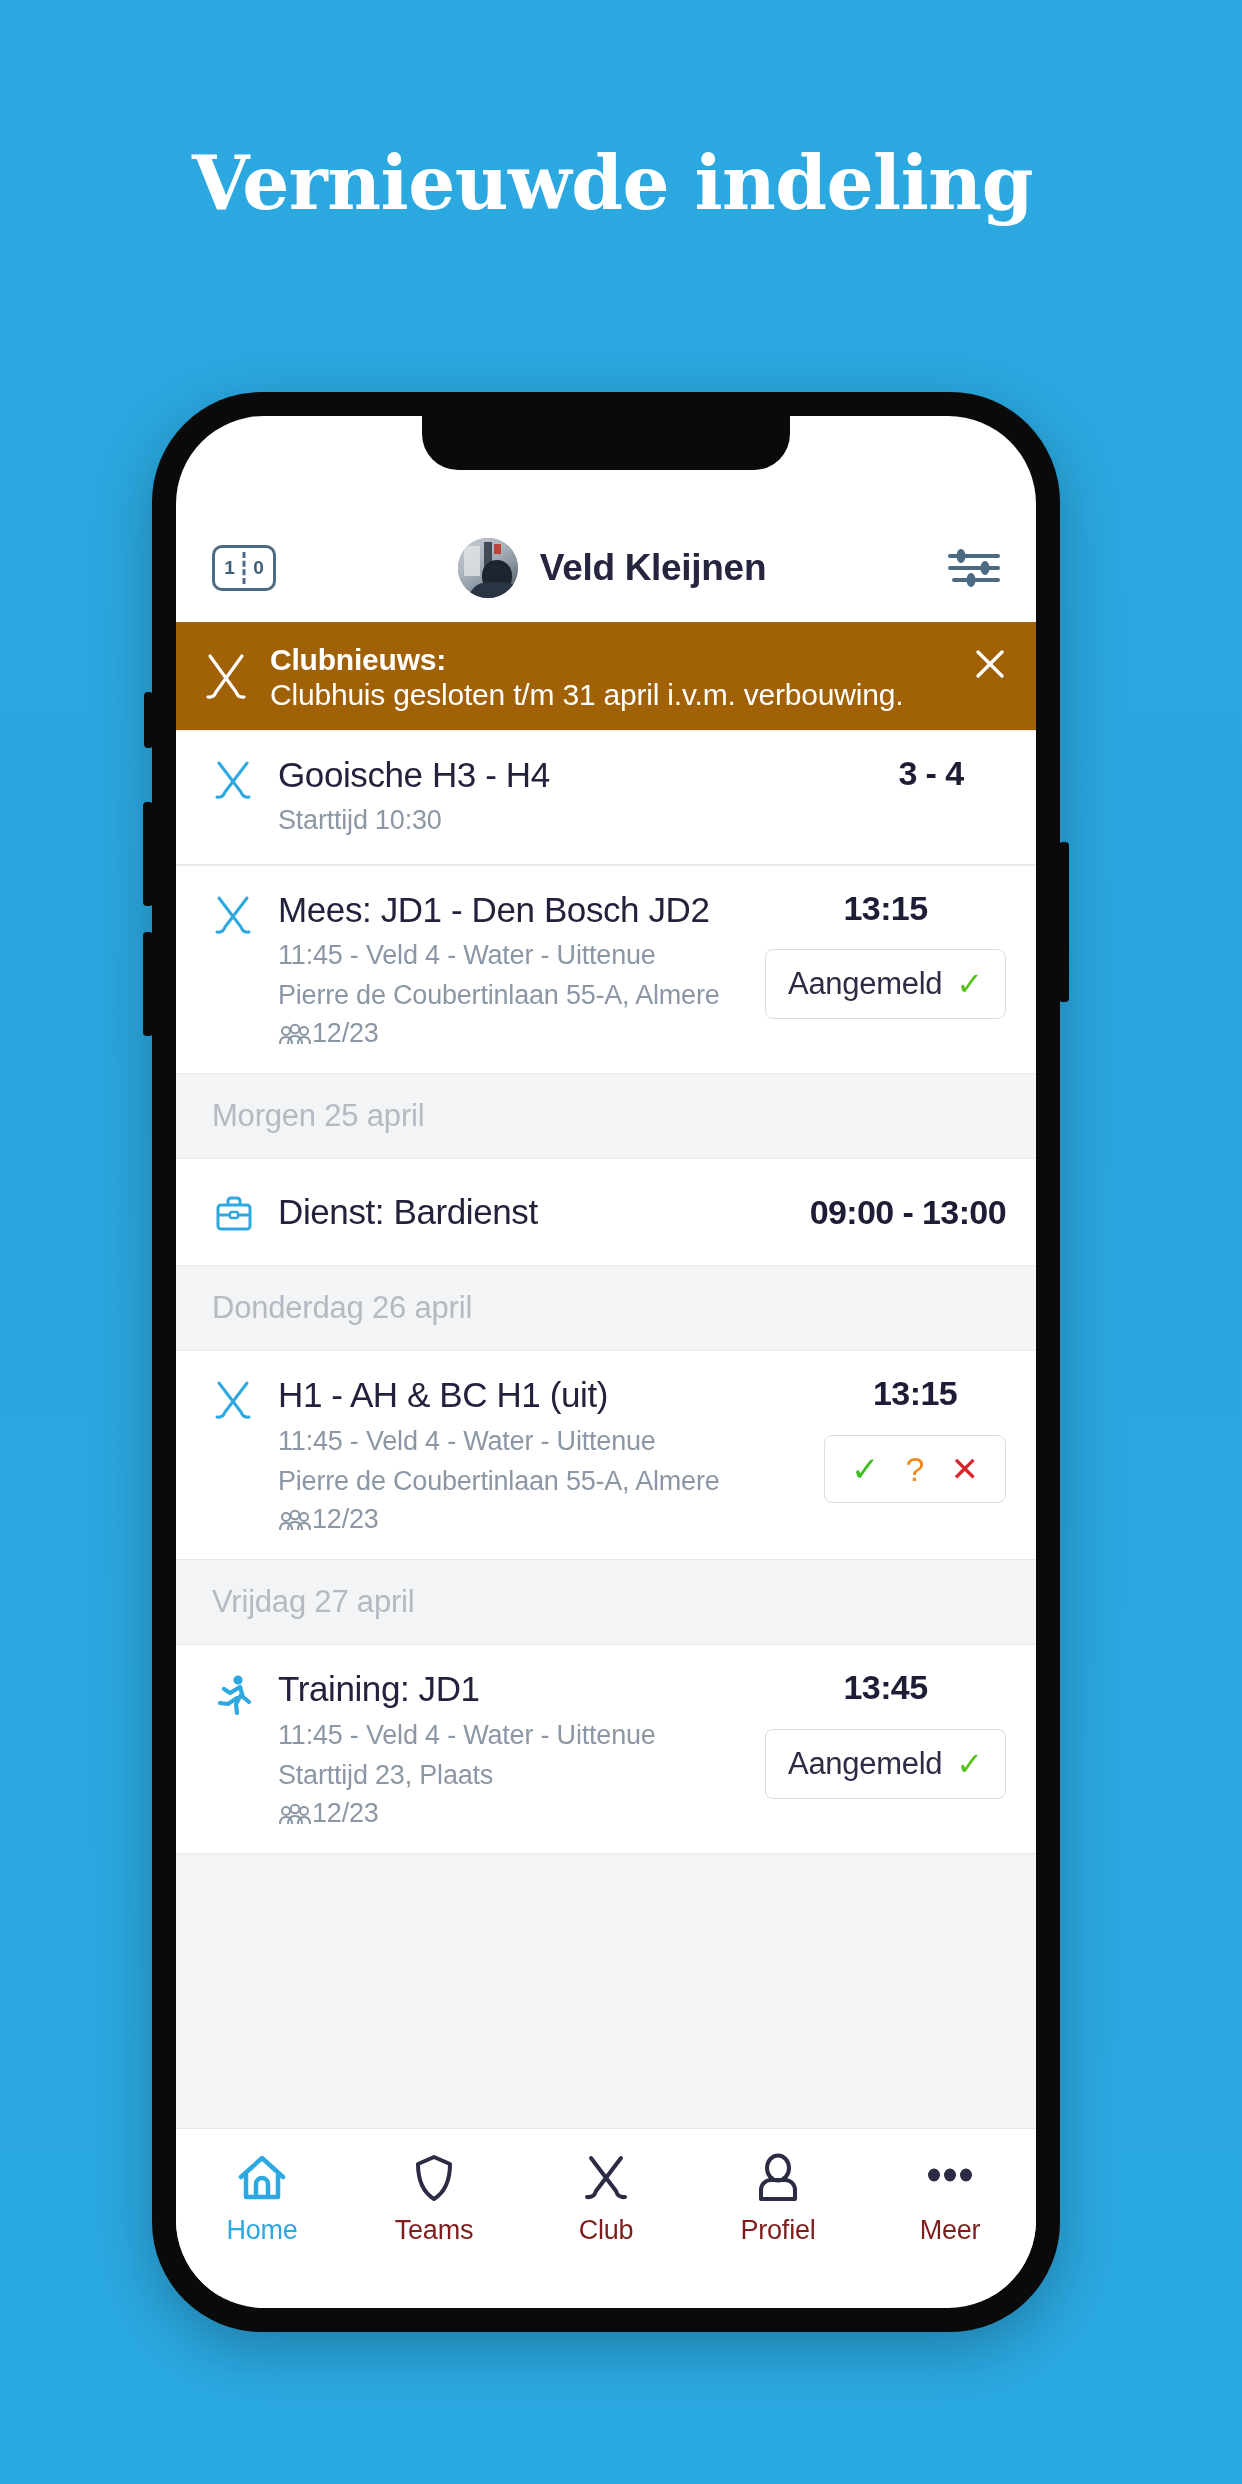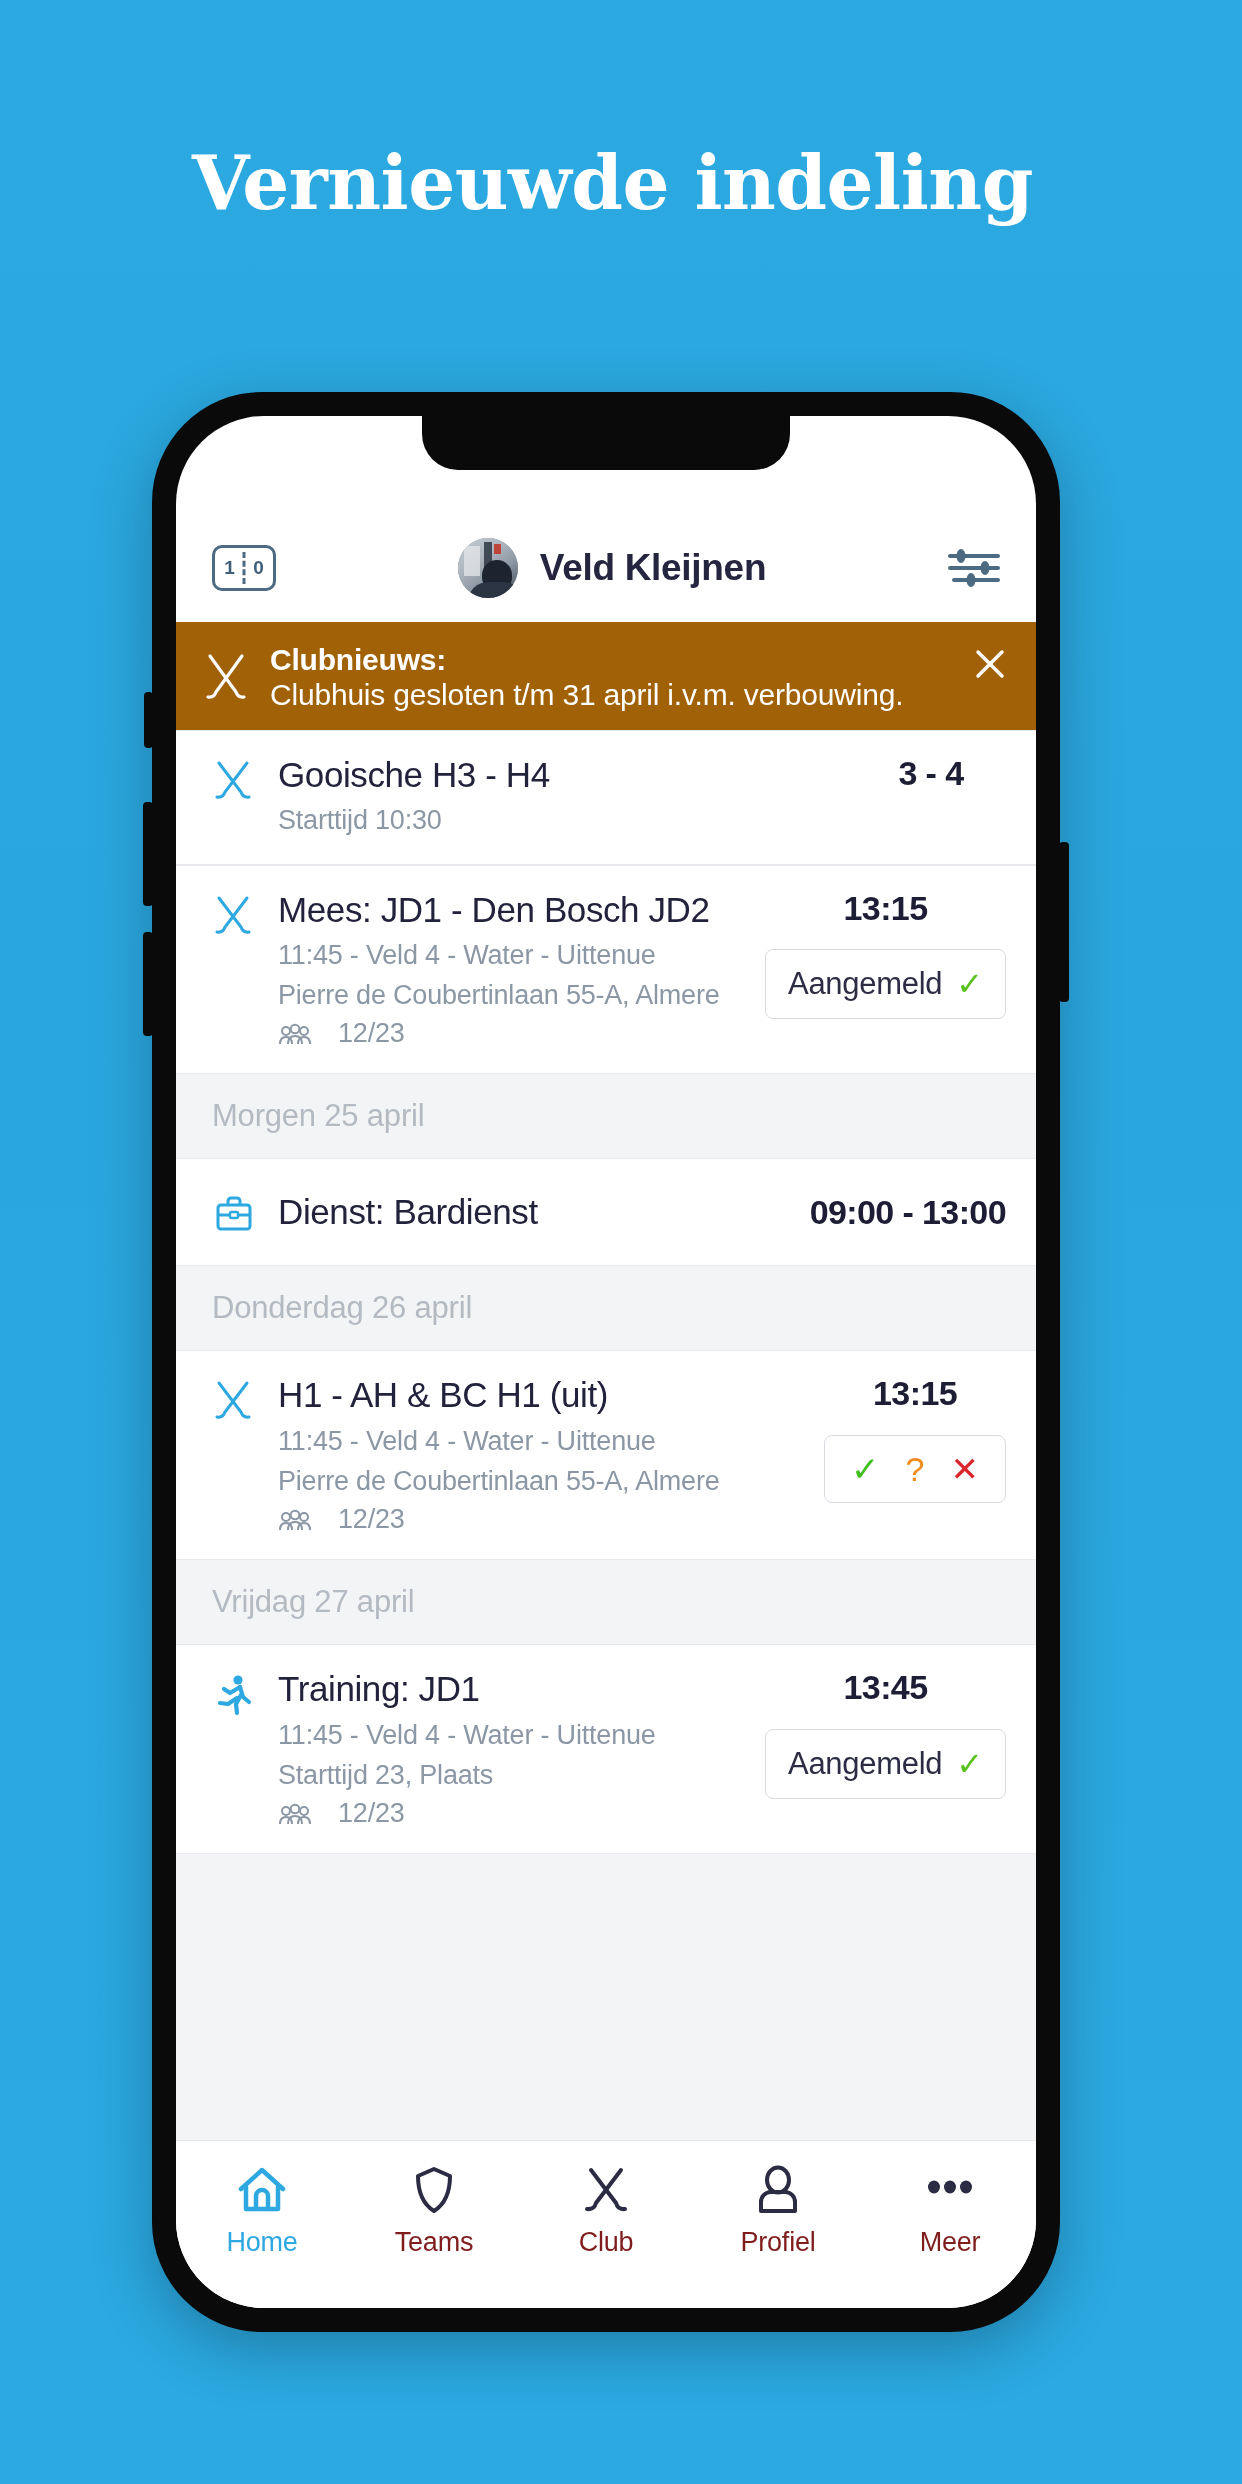--- a/index.html
+++ b/index.html
@@ -231,21 +231,21 @@
   }
   .ev-sub {
     font-size: 27px;
     color: #8b97a4;
     letter-spacing: -0.2px;
     line-height: 1.42;
     margin-top: 6px;
     white-space: nowrap;
   }
   .ev-sub.tight { margin-top: 2px; }
-  .ev-people { display: flex; align-items: center; gap: 26px; margin-top: 4px; }
+  .ev-people { display: flex; align-items: center; gap: 0; margin-top: 4px; }
   .ev-people .pic { width: 34px; height: 22px; flex: none; }
   .ev-people .pnum { font-size: 27px; color: #8b97a4; letter-spacing: -0.2px; }
 
   .ev-right {
     flex: none;
     display: flex;
     flex-direction: column;
     align-items: center;
     min-width: 150px;
   }
@@ -278,21 +278,21 @@
   .r-yes { color: #3fbf1e; }
   .r-maybe { color: #f08b1d; font-weight: bold; }
   .r-no { color: #d8262c; }
 
   .event.score .ev-time { font-size: 34px; }
 
   
   .bottom-nav {
     position: absolute;
     left: 0;
-    bottom: 0;
+    bottom: 12px;
     width: 860px;
     height: 168px;
     background: #ffffff;
     border-top: 1px solid #e7e9ec;
     display: flex;
     align-items: flex-start;
     padding-top: 22px;
   }
   .nav-item {
     flex: 1;

